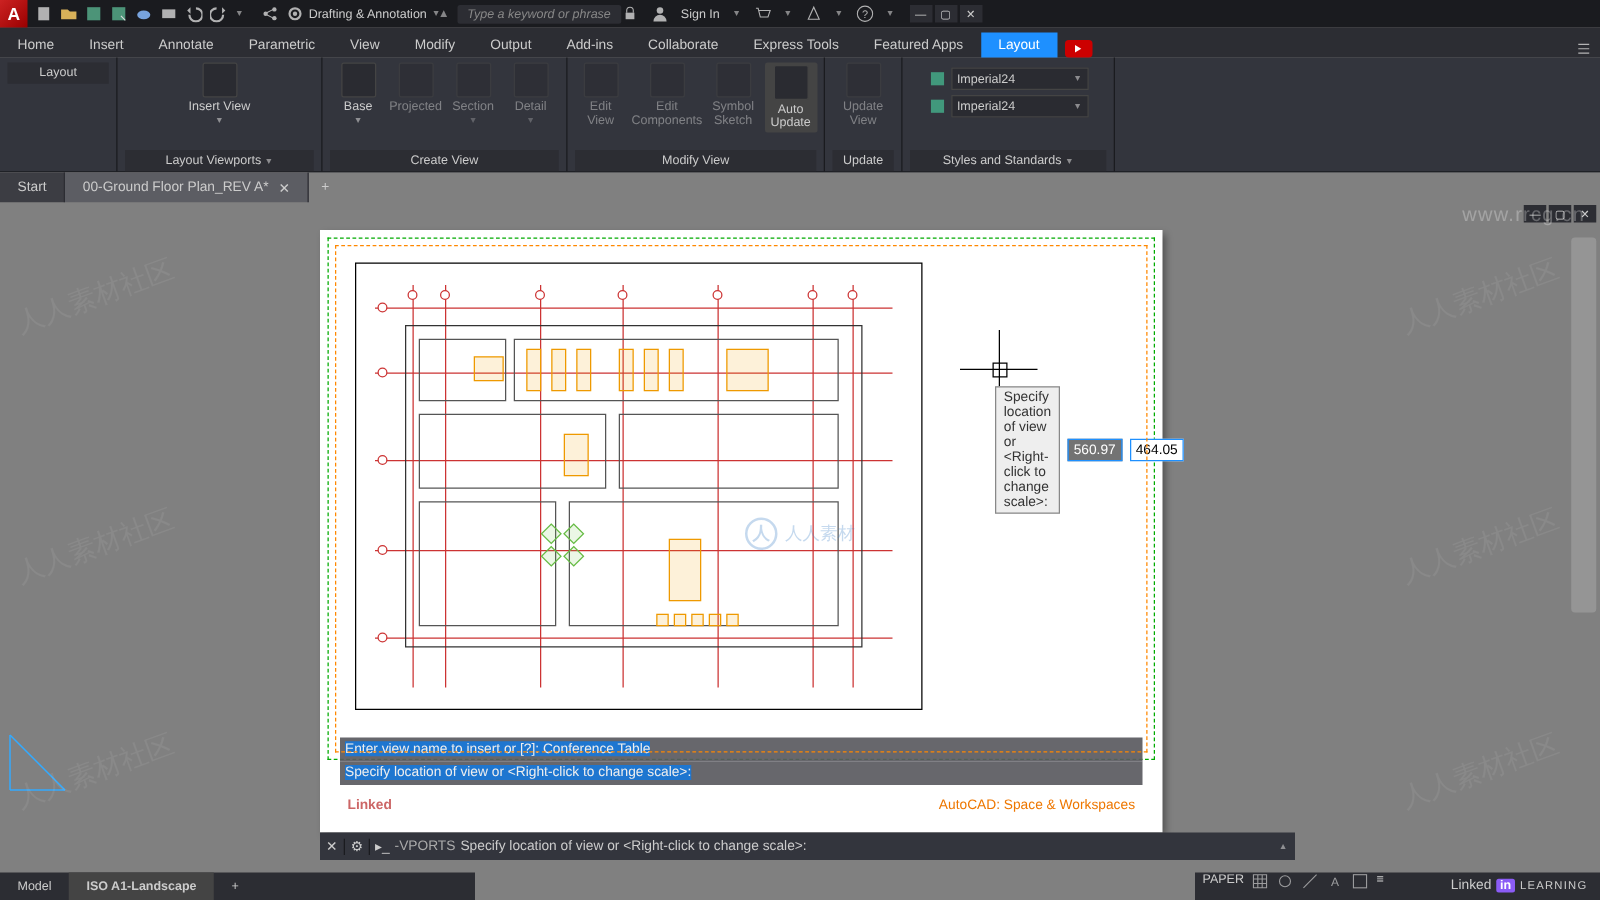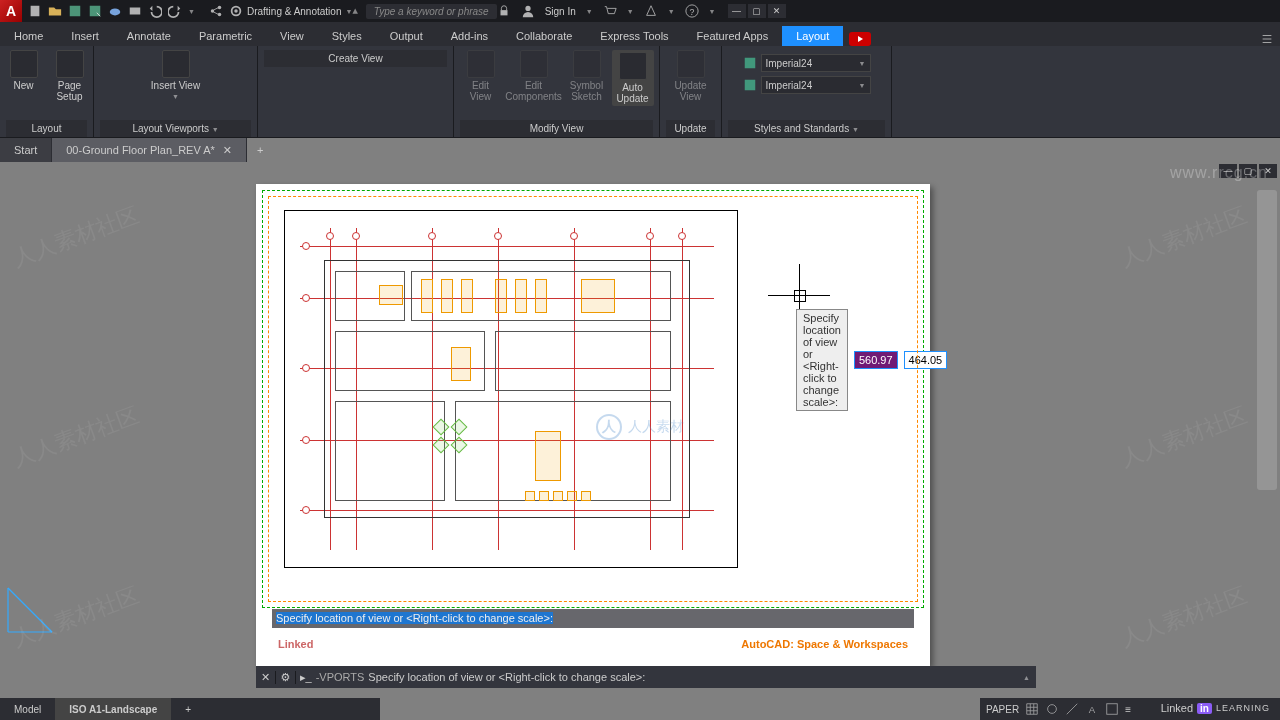--- a/index.html
+++ b/index.html
@@ -46,40 +46,40 @@
 .furn{position:absolute;border:1px solid #e90;background:rgba(240,160,0,.15);}
 .green{border-color:#6b4;background:rgba(120,200,80,.15);}
 .cross{position:absolute;left:520px;top:88px;width:46px;height:46px;}
 .cross::before,.cross::after{content:"";position:absolute;background:#000;}
 .cross::before{left:50%;top:-8px;bottom:-8px;width:1px;}
 .cross::after{top:50%;left:-8px;right:-8px;height:1px;}
 .cross .csq{position:absolute;left:18px;top:18px;width:12px;height:12px;border:1px solid #000;}
 .tooltip{position:absolute;left:540px;top:125px;display:flex;gap:6px;align-items:center;font-size:11px;}
 .tt-text{background:#eee;border:1px solid #888;padding:2px 6px;color:#333;}
 .tt-val{background:#fff;border:1.5px solid #1e90ff;padding:2px 4px;color:#000;}
-.tt-val.sel{background:#701a75;color:#fff;text-align:center;}
+.tt-val.sel{background:#737373;color:#fff;text-align:center;}
 .cmd-overlay{position:absolute;left:16px;bottom:38px;right:16px;font-family:Consolas,monospace;font-size:11px;}
 .cmd-line{background:rgba(90,90,95,.92);color:#eee;padding:2px 4px;line-height:15px;}
 .cmd-hi{background:#1e76d0;}
 .label-l{position:absolute;left:22px;bottom:16px;color:#c66;font-weight:bold;font-size:11px;}
-.label-r{position:absolute;right:22px;bottom:16px;color:#e70;font-weight:bold;font-size:11px;}
+.label-r{position:absolute;right:22px;bottom:16px;color:#e70;font-weight:normal;font-size:11px;}
 .cmd-bar{position:absolute;left:256px;bottom:4px;height:22px;width:780px;background:#33353d;display:flex;align-items:center;font-family:Consolas,monospace;font-size:11px;color:#ccc;}
 .cmd-x{width:20px;text-align:center;border-right:1px solid #1a1b1f;}
 .ucs{position:absolute;left:2px;bottom:54px;width:56px;height:56px;}
 .ucs line{stroke:#3af;stroke-width:1.2;}
 .wm-cn{position:absolute;font-size:22px;color:rgba(255,255,255,.07);transform:rotate(-20deg);pointer-events:none;white-space:nowrap;}
 .wm-url{position:absolute;right:12px;top:2px;font-size:16px;color:rgba(255,255,255,.28);letter-spacing:1px;}
 .wm-center{position:absolute;left:50%;top:50%;transform:translate(-50%,-50%);font-size:14px;color:rgba(64,128,200,.3);display:flex;align-items:center;gap:6px;}
 .wm-logo{width:26px;height:26px;border-radius:50%;border:2px solid rgba(64,128,200,.3);display:flex;align-items:center;justify-content:center;font-weight:bold;}
 .linkedin{position:absolute;right:10px;bottom:6px;display:flex;align-items:center;gap:4px;color:#ccc;font-size:11px;}
 .in-box{background:#8b5cf6;color:#fff;font-weight:bold;padding:0 3px;border-radius:2px;font-size:10px;}
 .layout-tabs{position:absolute;left:0;bottom:0;height:22px;background:#2c2d33;display:flex;align-items:center;font-size:10px;color:#ccc;width:380px;}
 .ltab{padding:0 14px;height:100%;display:flex;align-items:center;}
 .ltab.active{background:#444;font-weight:bold;}
-.status-right{position:absolute;right:0;bottom:0;height:22px;width:300px;background:#2c2d33;display:flex;align-items:center;gap:6px;color:#ccc;font-size:10px;padding:0 6px;}
+.status-right{position:absolute;right:0;bottom:0;height:22px;width:324px;background:#2c2d33;display:flex;gap:6px;color:#ccc;font-size:10px;padding:0 6px;}
 .sicon{width:14px;height:14px;opacity:.7;}
 .canvas-ctrls{position:absolute;right:3px;top:2px;display:flex;gap:2px;}
 .nav-bar{position:absolute;right:3px;top:28px;width:20px;height:300px;background:rgba(200,200,200,.3);border-radius:3px;}
 </style>
 </head>
 <body>
 
 <div class="titlebar">
   <div class="app-icon">A</div>
   <div class="qat">
@@ -159,60 +159,70 @@
     <div class="win-btn">✕</div>
   </div>
 </div>
 
 <div class="menubar">
   <div class="menu-item">Home</div>
   <div class="menu-item">Insert</div>
   <div class="menu-item">Annotate</div>
   <div class="menu-item">Parametric</div>
   <div class="menu-item">View</div>
-  <div class="menu-item">Styles</div>
+  <div class="menu-item">Modify</div>
   <div class="menu-item">Output</div>
   <div class="menu-item">Add-ins</div>
   <div class="menu-item">Collaborate</div>
   <div class="menu-item">Express Tools</div>
   <div class="menu-item">Featured Apps</div>
   <div class="menu-item menu-active">Layout</div>
   <div class="ytube"></div>
   <div style="flex:1"></div>
   <svg class="qat-icon" style="margin-right:6px" viewBox="0 0 16 16">
       <path d="M3 4h10M3 8h10M3 12h10" stroke="#ccc"></path>
     </svg>
 </div>
 
 <div class="ribbon">
   <div class="panel" style="width:94px">
-    <div class="panel-body">
-      <div class="big-btn">
-          <div class="big-icon"></div>
-          <span>New</span>
-        </div>
-      <div class="big-btn">
-          <div class="big-icon"></div>
-          <span style="white-space:pre;text-align:center">Page
-Setup</span>
-        </div>
-    </div>
     <div class="panel-title">Layout</div>
   </div>
   <div class="panel" style="width:164px">
     <div class="panel-body">
       <div class="big-btn" style="width:54px">
           <div class="big-icon"></div>
           <span>Insert View</span>
           <span class="chev">▼</span>
         </div>
     </div>
     <div class="panel-title"><span>Layout Viewports</span> <span class="chev">▼</span></div>
   </div>
   <div class="panel" style="width:196px">
+    <div class="panel-body">
+      <div class="big-btn">
+          <div class="big-icon"></div>
+          <span>Base</span>
+          <span class="chev">▼</span>
+        </div>
+      <div class="big-btn" style="opacity:.5">
+          <div class="big-icon"></div>
+          <span>Projected</span>
+        </div>
+      <div class="big-btn" style="opacity:.5">
+          <div class="big-icon"></div>
+          <span>Section</span>
+          <span class="chev">▼</span>
+        </div>
+      <div class="big-btn" style="opacity:.5">
+          <div class="big-icon"></div>
+          <span>Detail</span>
+          <span class="chev">▼</span>
+        </div>
+    </div>
     <div class="panel-title">Create View</div>
   </div>
   <div class="panel" style="width:206px">
     <div class="panel-body">
       <div class="big-btn" style="opacity:.5">
           <div class="big-icon"></div>
           <span style="white-space:pre;text-align:center">Edit
 View</span>
         </div>
       <div class="big-btn" style="opacity:.5;width:56px">
@@ -341,20 +351,21 @@
     </div>
     <div class="cross">
         <div class="csq"></div>
       </div>
     <div class="tooltip">
       <div class="tt-text">Specify location of view or &lt;Right-click to change scale&gt;:</div>
       <div class="tt-val sel">560.97</div>
       <div class="tt-val">464.05</div>
     </div>
     <div class="cmd-overlay">
+      <div class="cmd-line"><span class="cmd-hi">Enter view name to insert or [?]: Conference Table</span></div>
       <div class="cmd-line"><span class="cmd-hi">Specify location of view or &lt;Right-click to change scale&gt;:</span></div>
     </div>
     <div class="label-l">Linked</div>
     <div class="label-r">AutoCAD: Space &amp; Workspaces</div>
   </div>
   <div class="cmd-bar">
     <div class="cmd-x">✕</div>
     <div class="cmd-x">⚙</div>
     <span style="margin:0 4px">▸_</span>
     <span style="color:#aaa;margin-right:4px">-VPORTS</span>

